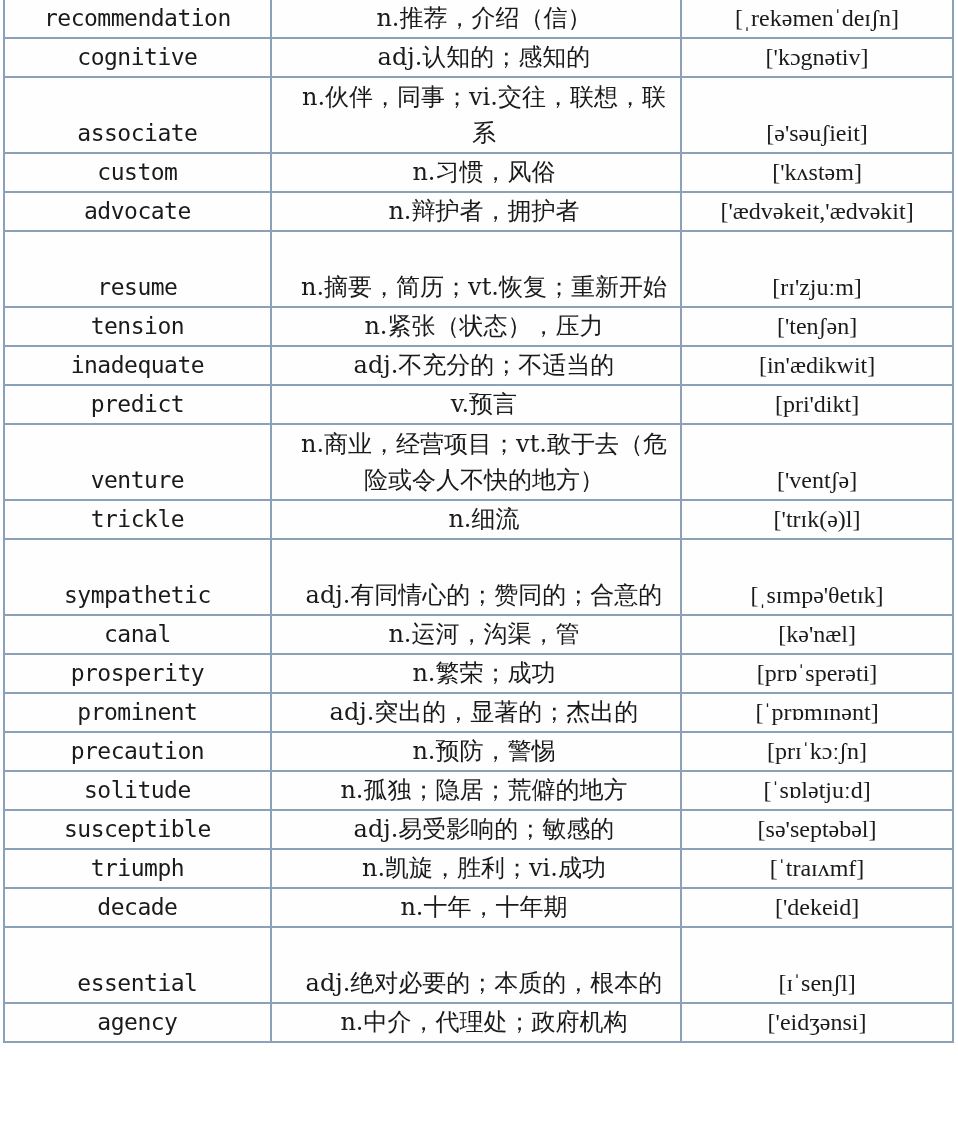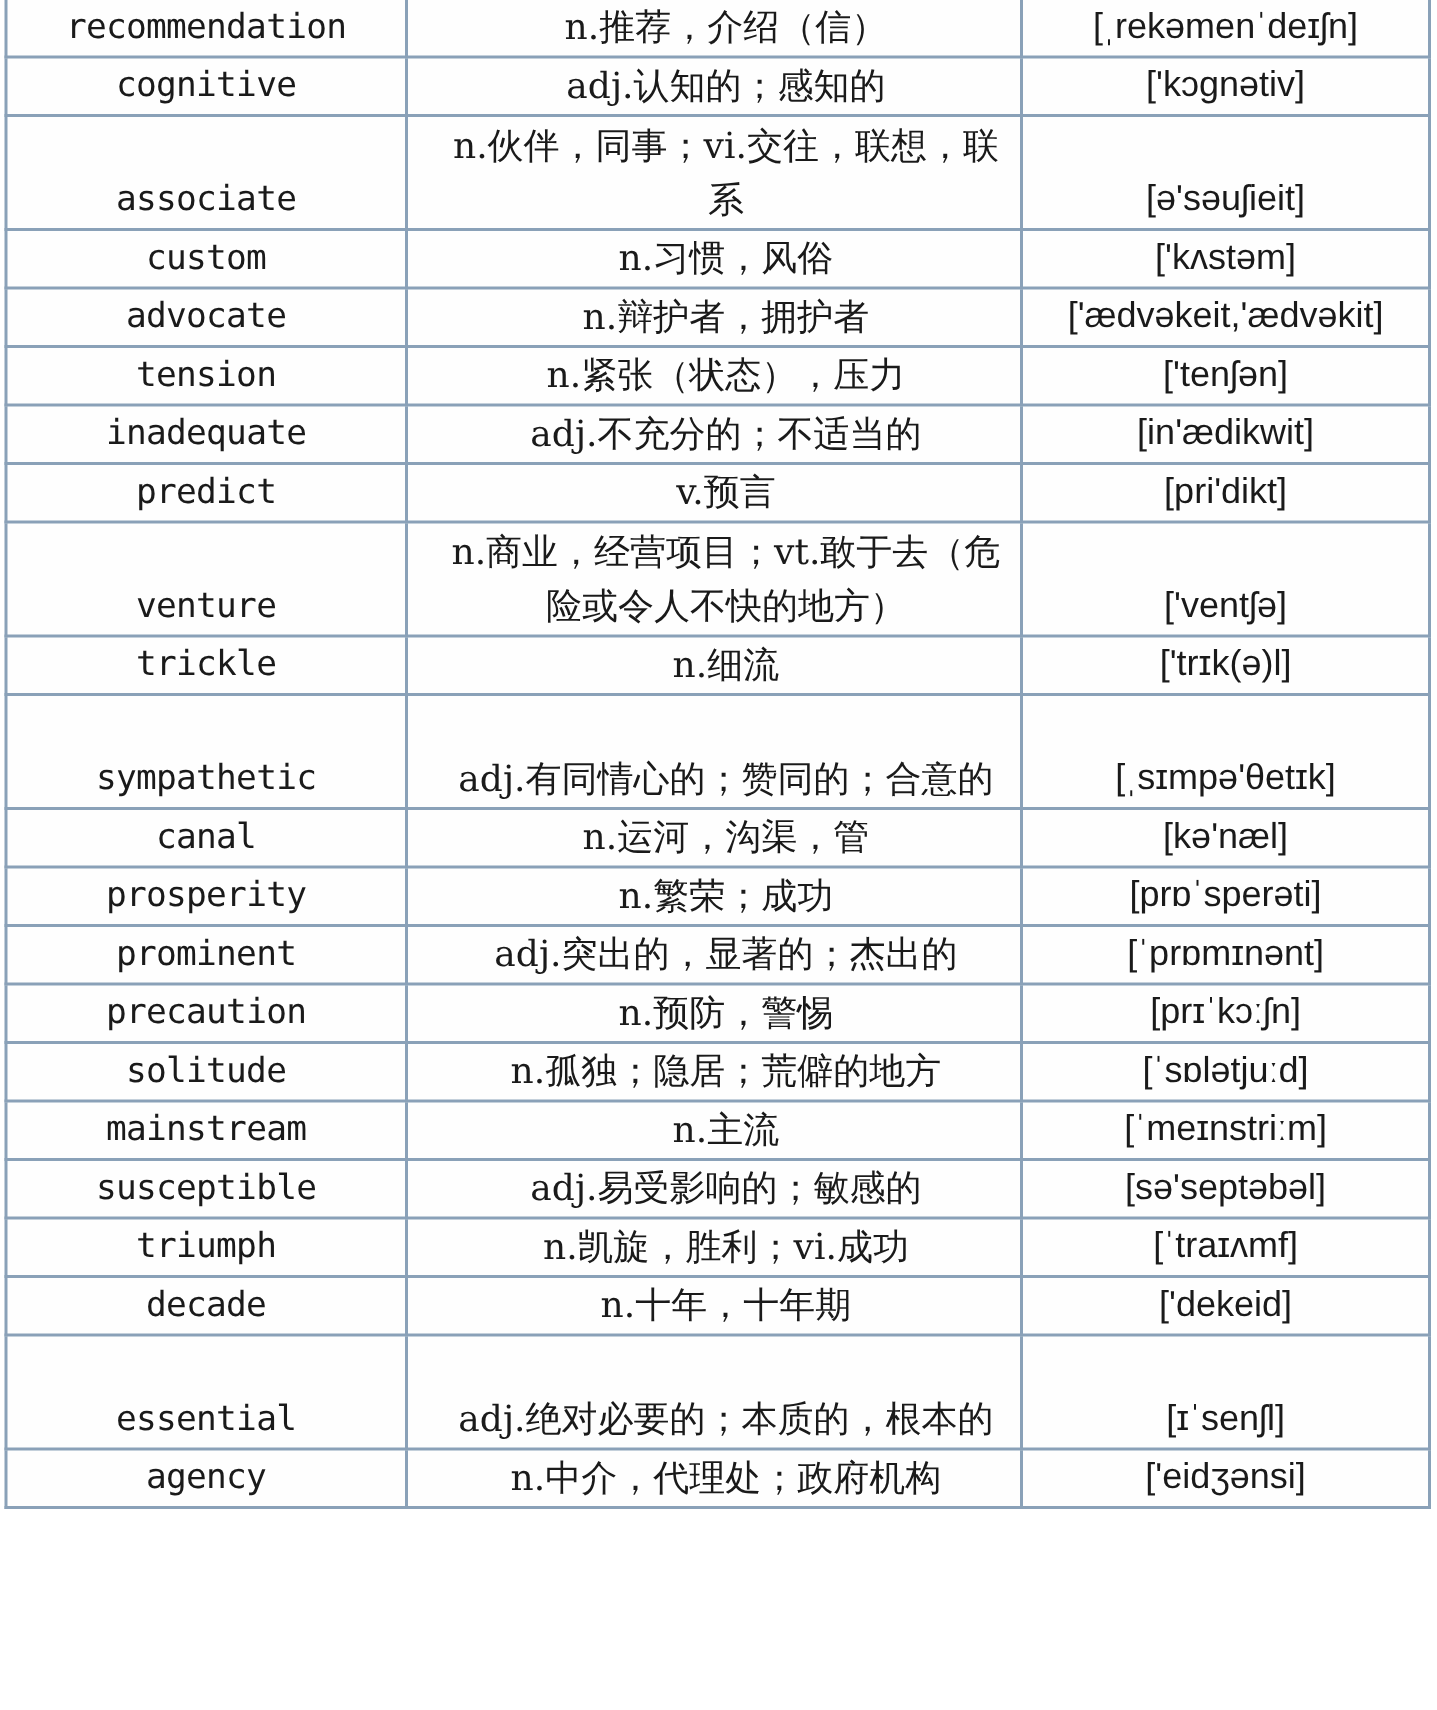--- a/index.html
+++ b/index.html
@@ -42,21 +42,21 @@
       line-height: 36px;
     }
     td.def {
       font-family: "DejaVu Serif", "Liberation Serif", serif;
       font-size: 24px;
       line-height: 36px;
       padding-left: 24px;
       padding-right: 8px;
     }
     td.ipa {
-      font-family: Liberation Sans, sans-serif;
+      font-family: Liberation Serif, serif;
       font-size: 24px;
       line-height: 36px;
       white-space: nowrap;
     }
   </style>
 </head>
 <body>
 
 <table class="vocab-table">
   <colgroup>
@@ -82,20 +82,25 @@
   </tr>
       <tr class="single">
     <td class="word">custom</td>
     <td class="def">n.习惯，风俗</td>
     <td class="ipa">['kʌstəm]</td>
   </tr>
       <tr class="single">
     <td class="word">advocate</td>
     <td class="def">n.辩护者，拥护者</td>
     <td class="ipa">['ædvəkeit,'ædvəkit]</td>
+  </tr>
+      <tr class="double">
+    <td class="word">resume</td>
+    <td class="def">n.摘要，简历；vt.恢复；重新开始</td>
+    <td class="ipa">[rɪ'zjuːm]</td>
   </tr>
       <tr class="single">
     <td class="word">tension</td>
     <td class="def">n.紧张（状态），压力</td>
     <td class="ipa">['tenʃən]</td>
   </tr>
       <tr class="single">
     <td class="word">inadequate</td>
     <td class="def">adj.不充分的；不适当的</td>
     <td class="ipa">[in'ædikwit]</td>
@@ -139,25 +144,20 @@
     <td class="word">precaution</td>
     <td class="def">n.预防，警惕</td>
     <td class="ipa">[prɪˈkɔːʃn]</td>
   </tr>
       <tr class="single">
     <td class="word">solitude</td>
     <td class="def">n.孤独；隐居；荒僻的地方</td>
     <td class="ipa">[ˈsɒlətjuːd]</td>
   </tr>
       <tr class="single">
-    <td class="word">mainstream</td>
-    <td class="def">n.主流</td>
-    <td class="ipa">[ˈmeɪnstriːm]</td>
-  </tr>
-      <tr class="single">
     <td class="word">susceptible</td>
     <td class="def">adj.易受影响的；敏感的</td>
     <td class="ipa">[sə'septəbəl]</td>
   </tr>
       <tr class="single">
     <td class="word">triumph</td>
     <td class="def">n.凯旋，胜利；vi.成功</td>
     <td class="ipa">[ˈtraɪʌmf]</td>
   </tr>
       <tr class="single">

